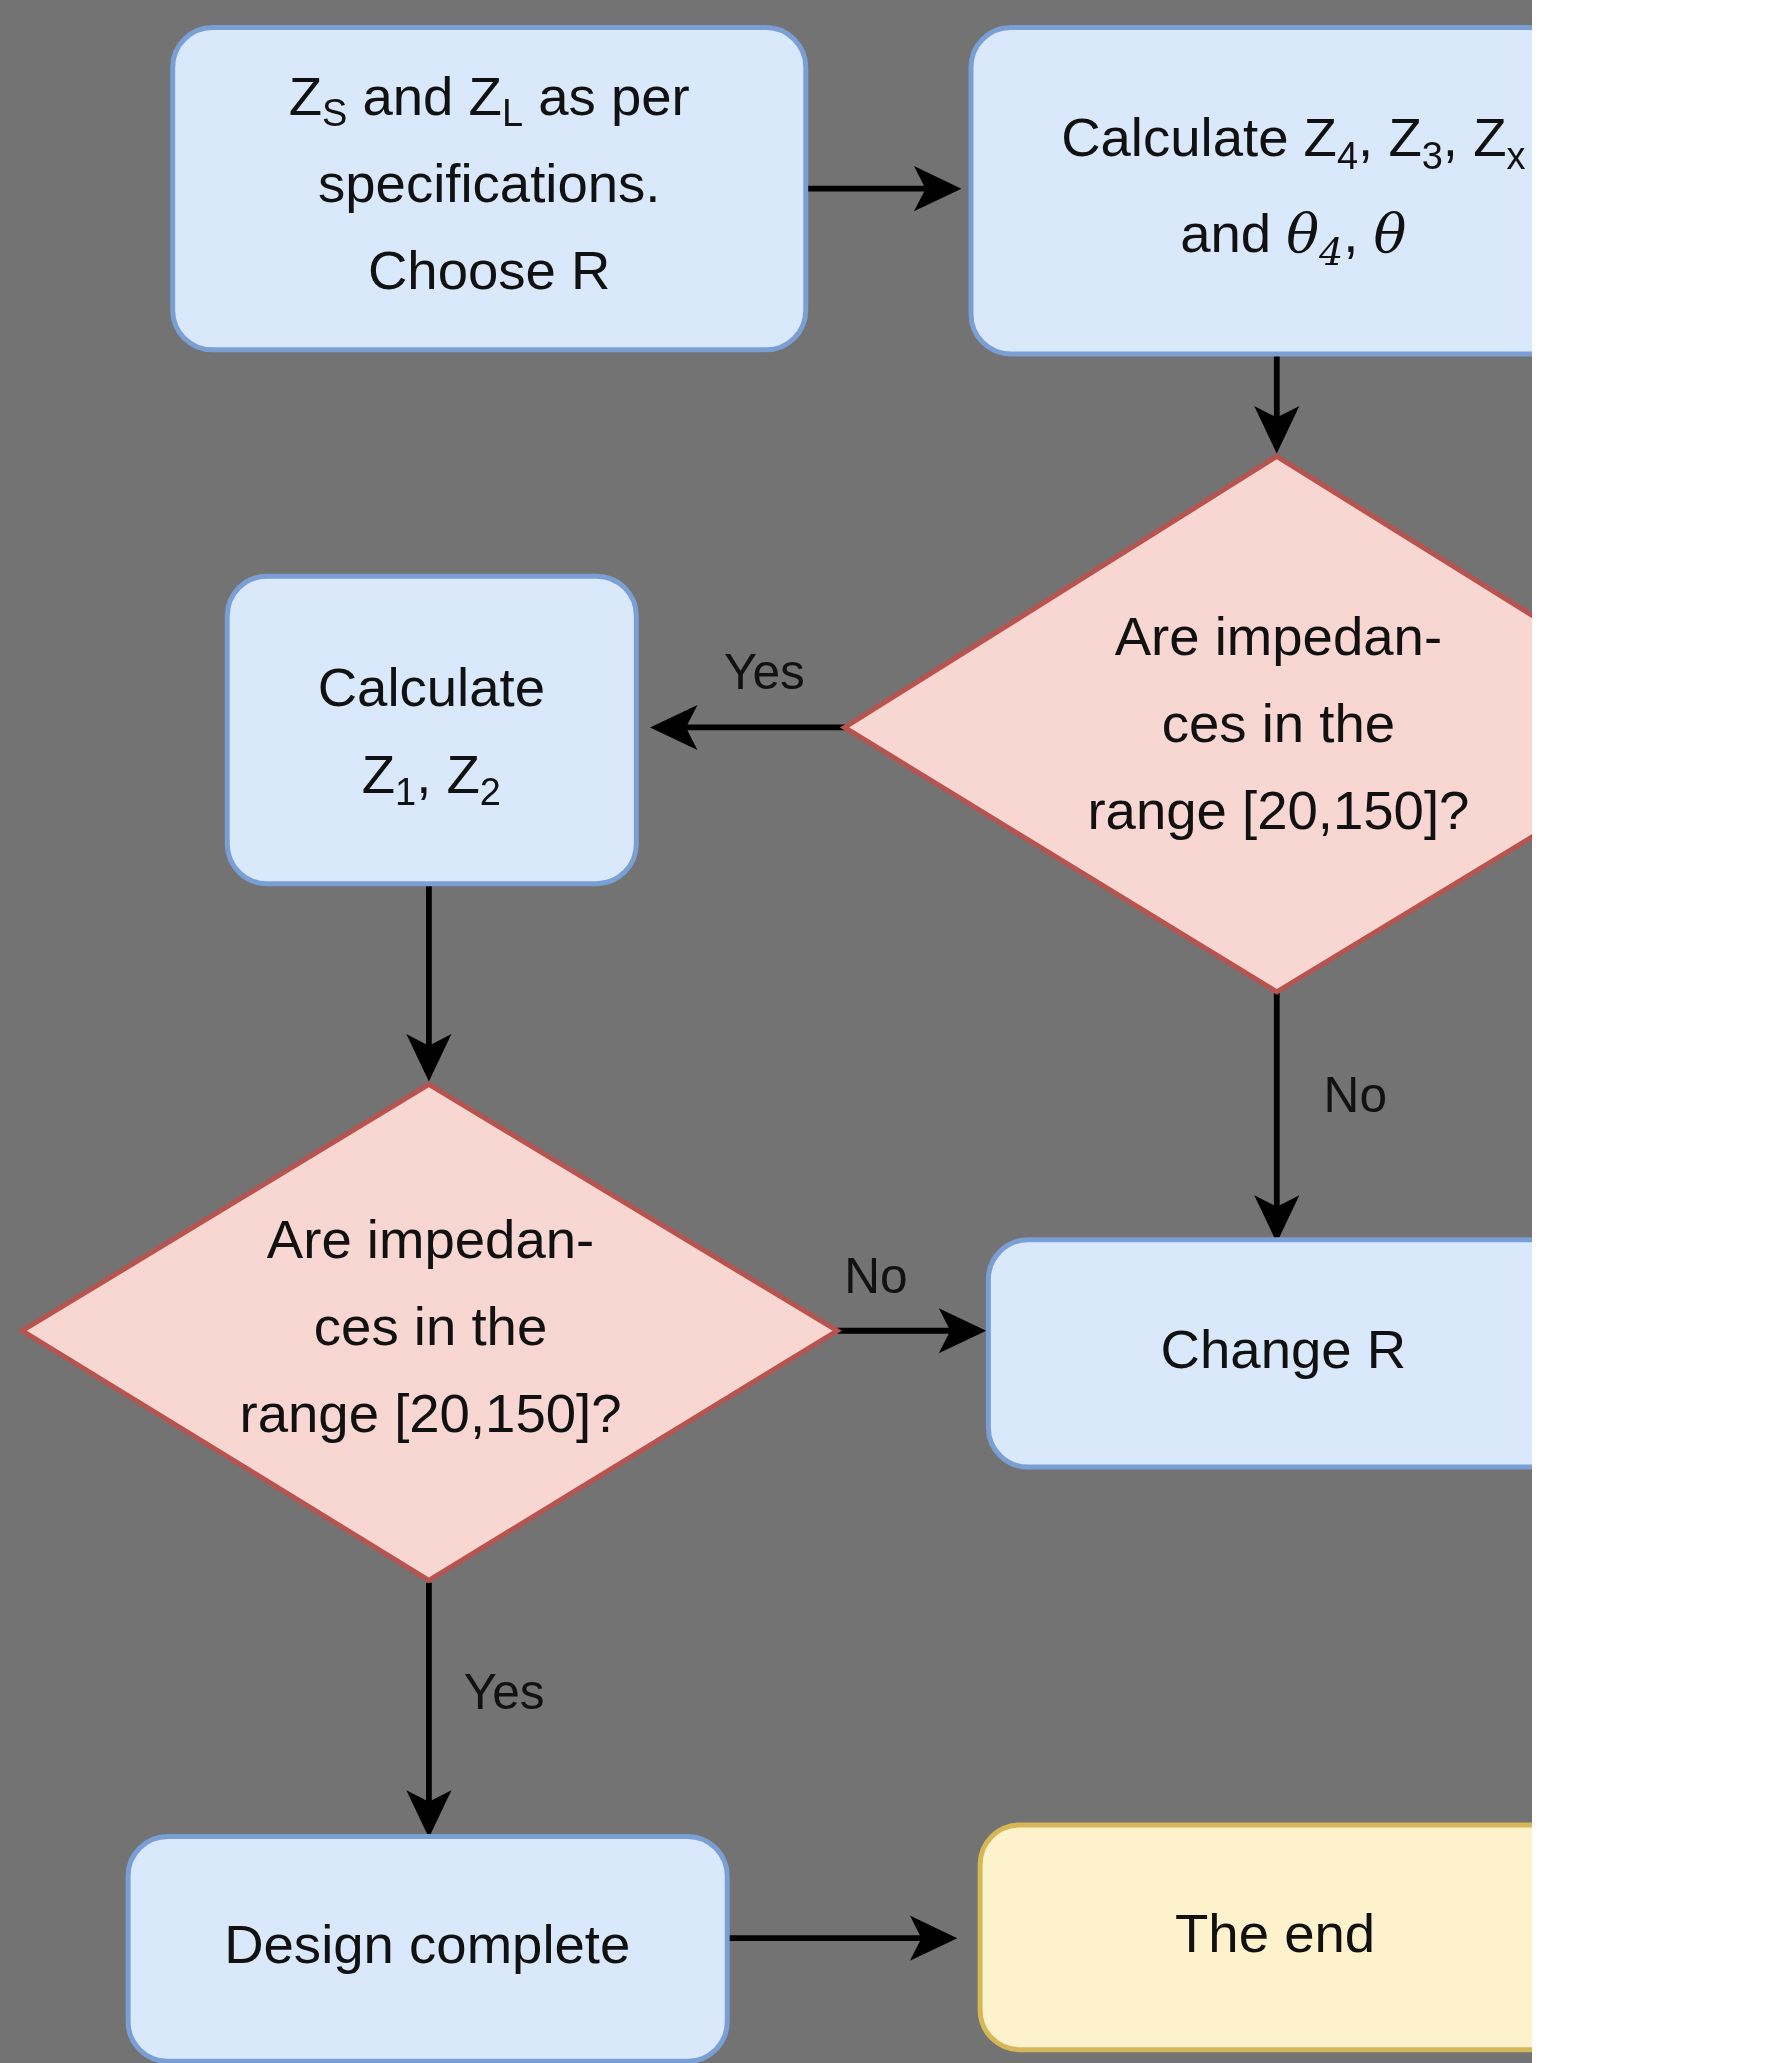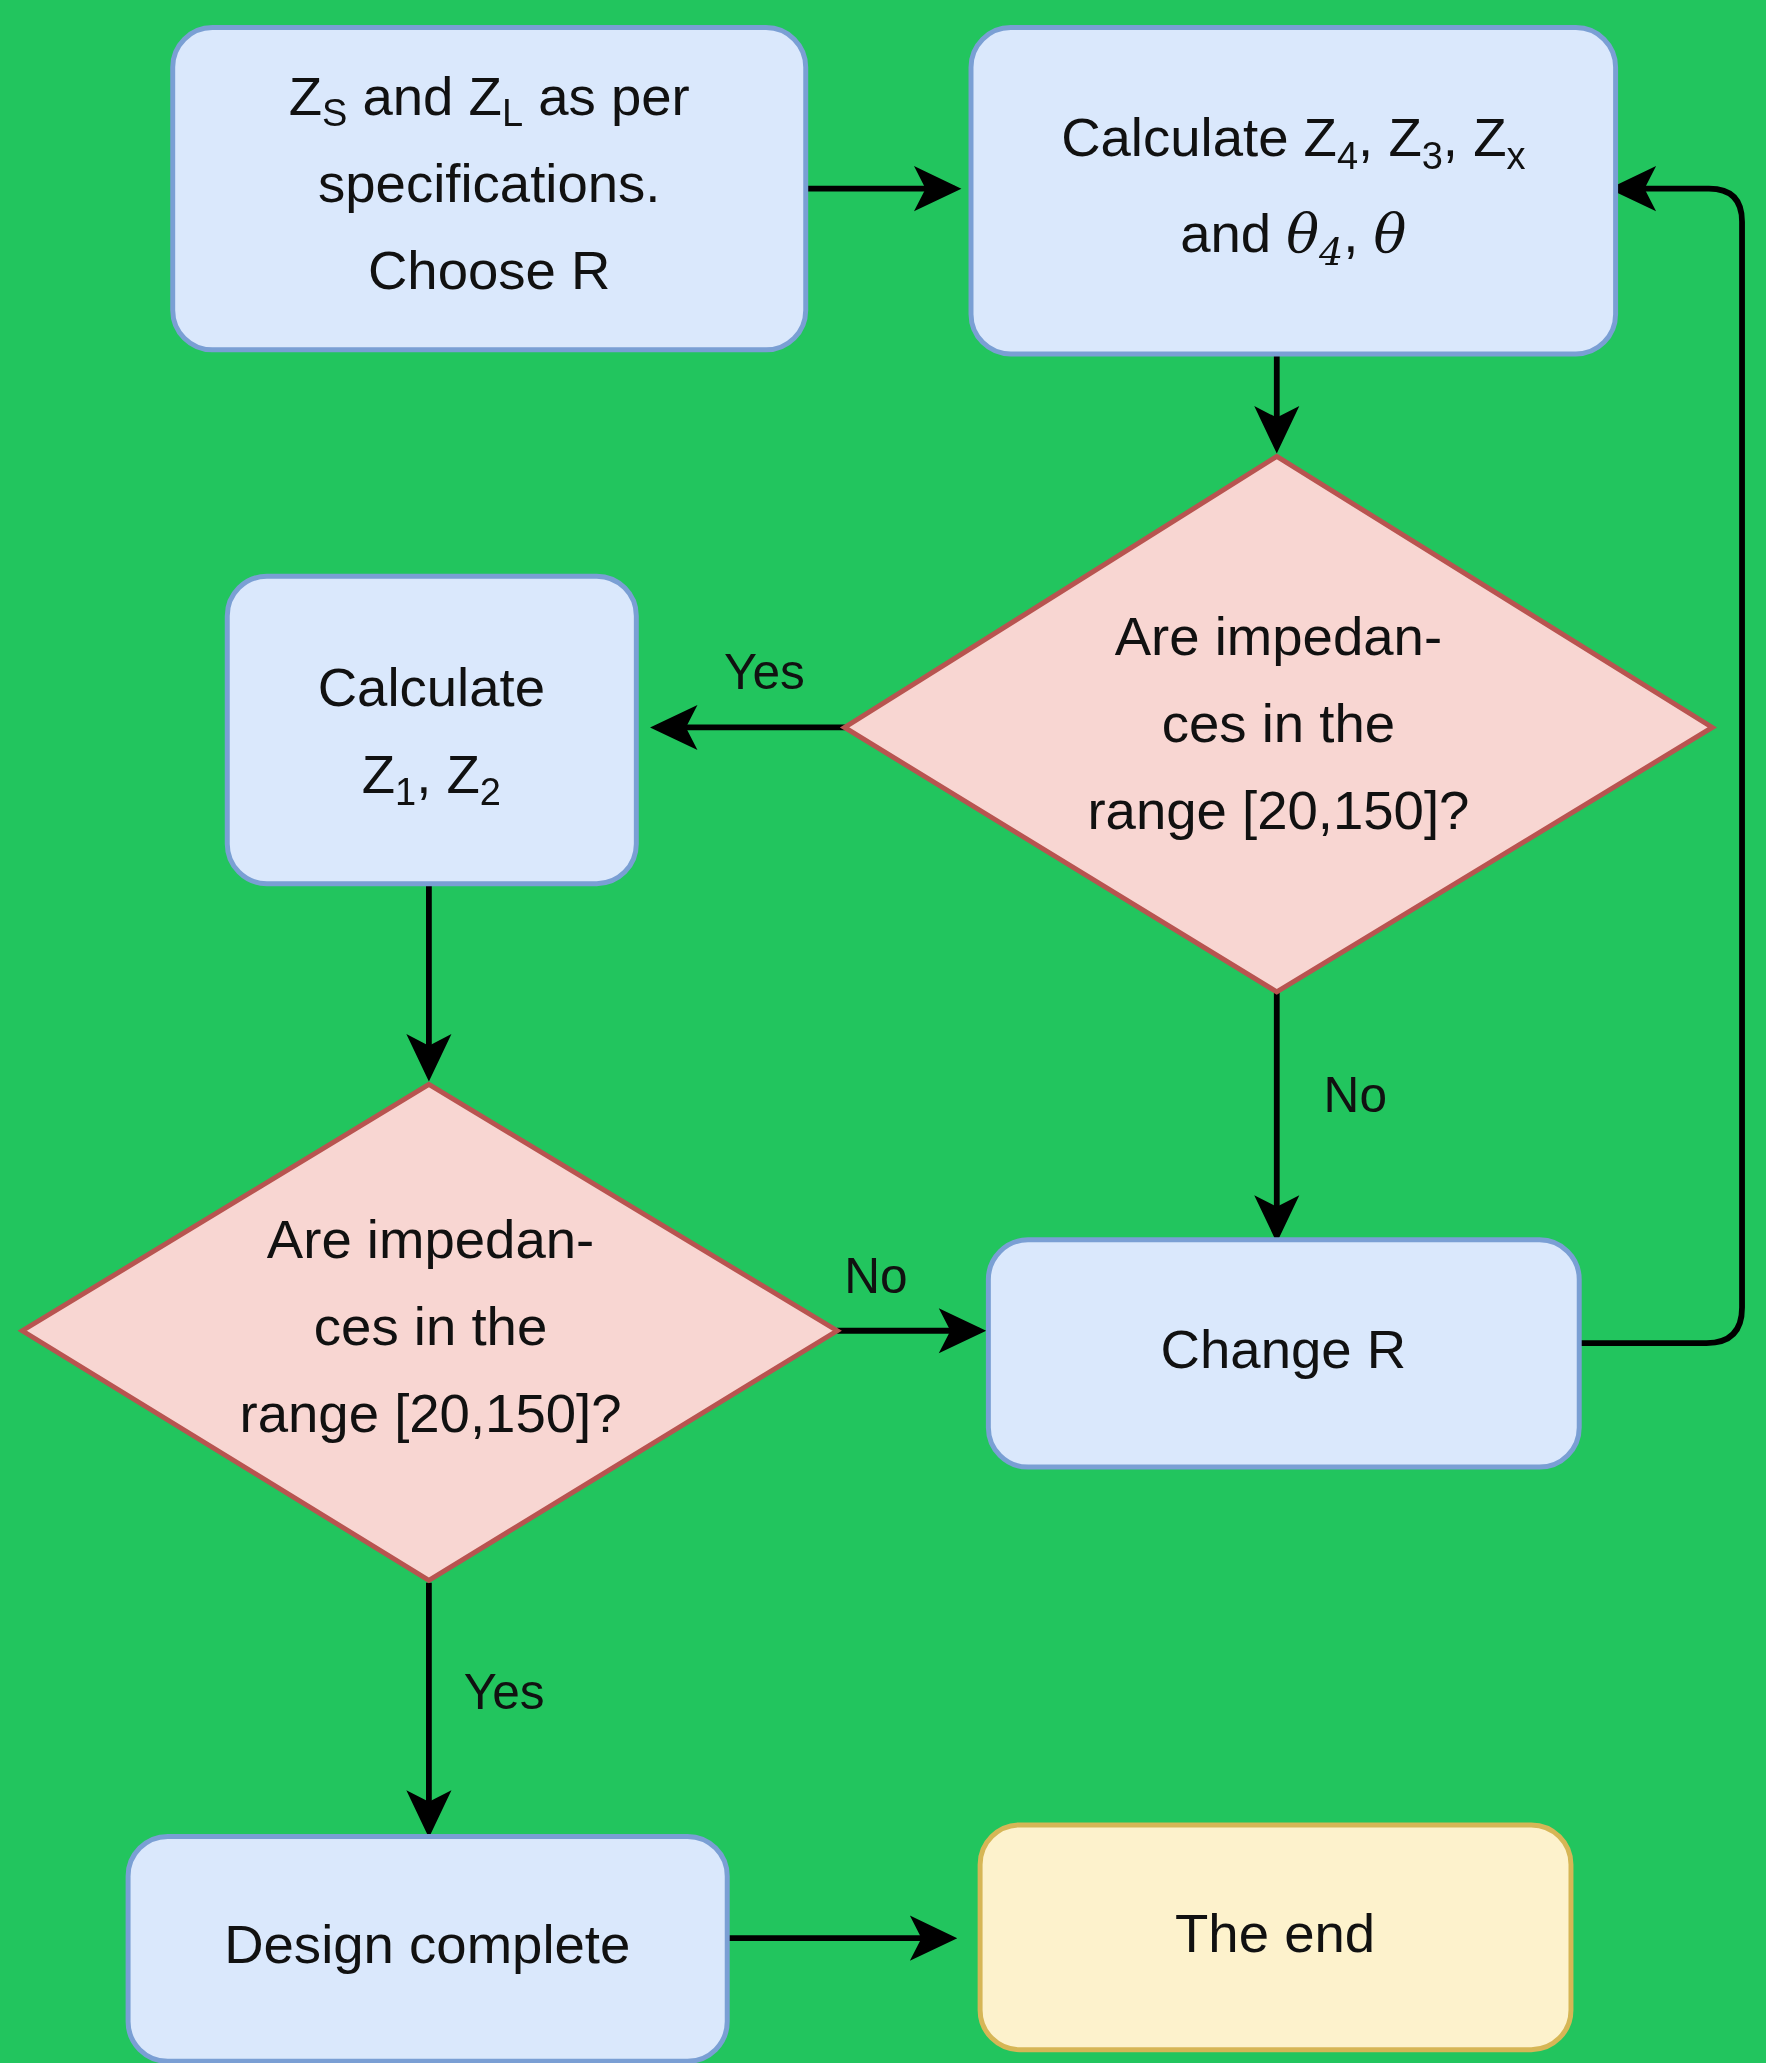--- a/index.html
+++ b/index.html
@@ -5,23 +5,23 @@
   html, body {
     margin: 0;
     padding: 0;
     background: #ffffff;
   }
   body {
     font-family: "Liberation Sans", sans-serif;
   }
   #flowchart-root {
     position: relative;
-    width: 1766px;
+    width: 1532px;
     height: 2064px;
-    background: #22c55e;
+    background: #737373;
     overflow: hidden;
   }
   svg#flow-svg {
     position: absolute;
     top: 0; left: 0;
     width: 1766px;
     height: 2064px;
     display: block;
   }
   .node-text {

